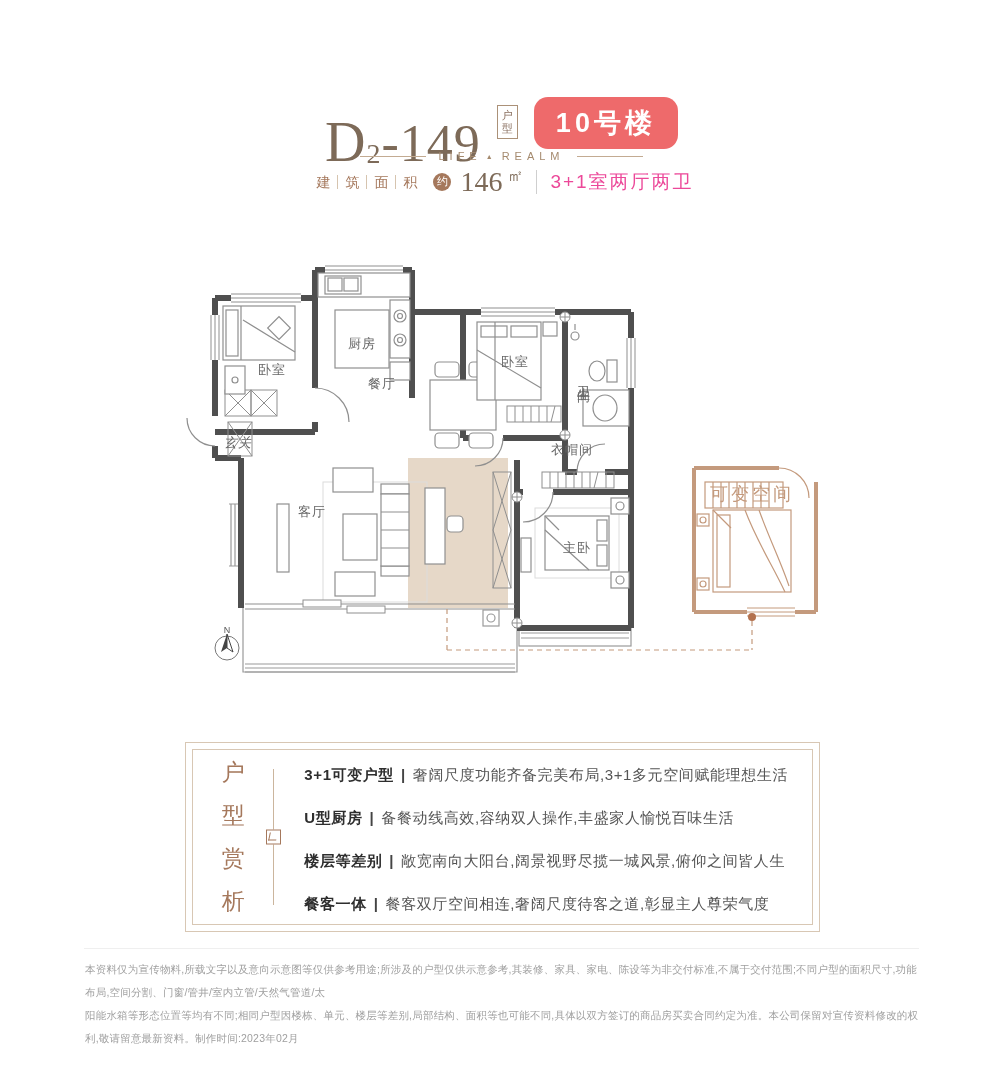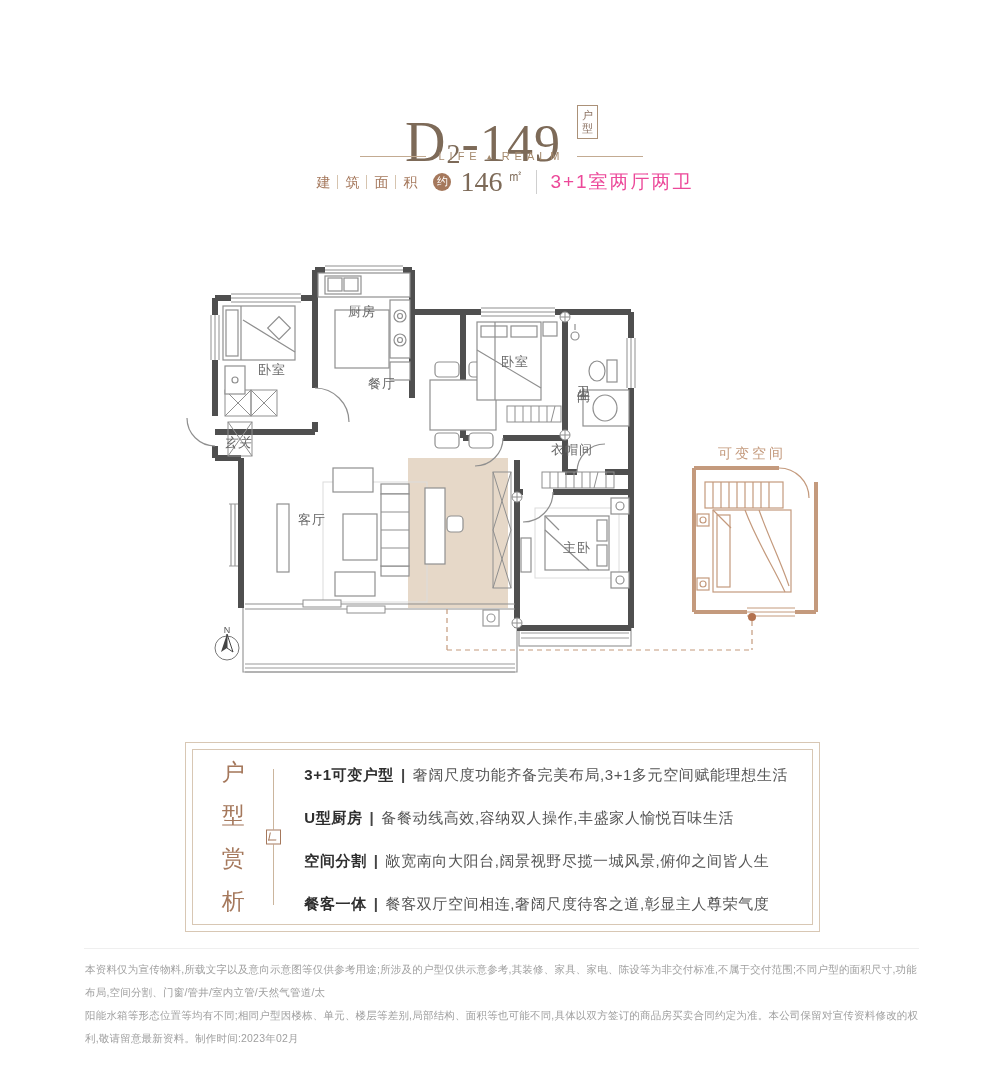--- a/index.html
+++ b/index.html
@@ -29,21 +29,21 @@
   .area-value{font-family:"Liberation Serif",serif;font-size:28px;color:#7d6a58;line-height:1;}
   .area-unit{font-size:16px;color:#7d6a58;margin:0 0 10px -4px;align-self:flex-end;}
   .vdiv{width:1px;height:24px;background:#cfcfcf;margin:0 4px;}
   .layout-text{font-size:19px;color:#ec4899;letter-spacing:2px;}
 
   
   .plan{position:absolute;left:185px;top:220px;width:660px;height:470px;}
   .plan svg{position:absolute;left:0;top:0;}
   .room-label{position:absolute;transform:translate(-50%,-50%);font-size:13px;color:#666;letter-spacing:1px;white-space:nowrap;}
   .room-label.vert{writing-mode:vertical-rl;text-orientation:upright;letter-spacing:2px;}
-  .room-label.flex-label{color:#c49a7d;font-size:14px;letter-spacing:3px;}
+  .room-label.flex-label{color:#c49a7d;font-size:18px;letter-spacing:3px;margin-top:40px;}
   .compass-n{position:absolute;transform:translate(-50%,-50%);font-size:9px;color:#555;}
 
   
   .panel{position:absolute;left:185px;top:742px;width:633px;height:188px;border:1px solid #d8c7b4;background:#fff;}
   .panel-inner{position:absolute;inset:6px;border:1px solid #d8c7b4;display:flex;align-items:stretch;}
   .vtitle-col{width:88px;display:flex;align-items:center;justify-content:center;}
   .vtitle{display:flex;flex-direction:column;gap:12px;font-family:"Liberation Serif",serif;
           font-size:23px;color:#a5785c;text-align:center;}
   .divider-col{position:relative;width:1px;background:#cbb59d;height:136px;align-self:center;}
   .seal{position:absolute;left:-7px;top:50%;transform:translateY(-50%);width:13px;height:13px;
@@ -67,20 +67,21 @@
   <div class="header">
     <div class="unit-title">
       <span class="big">D</span>
       <span class="sub">2</span>
       <span class="rest">-149</span>
     </div>
     <div class="tag-box">
       <span>户</span>
       <span>型</span>
     </div>
+    <div class="badge">10号楼</div>
   </div>
 
   <div class="brand-row">
     <div class="brand-line"></div>
     <div class="brand-text">
       <span>LIFE</span>
       <span class="brand-sep">▲</span>
       <span>REALM</span>
     </div>
     <div class="brand-line"></div>
@@ -276,27 +277,27 @@
           <rect x="528" y="290" width="78" height="82"></rect>
           <rect x="532" y="295" width="13" height="72"></rect>
           <path d="M560,290 C572,322 588,346 600,372 M574,290 C584,318 596,342 604,366 M528,290 L546,308"></path>
         </g>
         <circle cx="567" cy="397" r="4" fill="#b3714e" stroke="none"></circle>
         <path stroke-width="1.2" stroke-dasharray="5 4" d="M567,401 V430 M262,430 H567 M262,430 V388"></path>
       </g>
     </svg>
 
     <div class="room-label" style="left:87px;top:150px;">卧室</div>
-    <div class="room-label" style="left:177px;top:92px;">厨房</div>
+    <div class="room-label" style="left:177px;top:124px;">厨房</div>
     <div class="room-label" style="left:197px;top:164px;">餐厅</div>
     <div class="room-label" style="left:330px;top:142px;">卧室</div>
     <div class="room-label vert" style="left:398px;top:158px;">卫生间</div>
     <div class="room-label" style="left:53px;top:223px;font-style:italic;">玄关</div>
     <div class="room-label" style="left:387px;top:230px;">衣帽间</div>
-    <div class="room-label" style="left:127px;top:300px;text-align:center;">客厅</div>
+    <div class="room-label" style="left:127px;top:292px;text-align:center;">客厅</div>
     <div class="room-label" style="left:392px;top:328px;">主卧</div>
     <div class="room-label flex-label" style="left:567px;top:234px;">可变空间</div>
     <div class="compass-n" style="left:42px;top:410px;">N</div>
   </div>
 
   <div class="panel">
     <div class="panel-inner">
       <div class="vtitle-col">
         <div class="vtitle">
           <span>户</span>
@@ -309,21 +310,21 @@
         <span class="seal"></span>
       </div>
       <div class="rows-col">
         <div class="feat-row">
           <span class="t">3+1可变户型</span><span class="sep">|</span><span>奢阔尺度功能齐备完美布局,3+1多元空间赋能理想生活</span>
         </div>
         <div class="feat-row">
           <span class="t">U型厨房</span><span class="sep">|</span><span>备餐动线高效,容纳双人操作,丰盛家人愉悦百味生活</span>
         </div>
         <div class="feat-row">
-          <span class="t">空间分割</span><span class="sep">|</span><span>敞宽南向大阳台,阔景视野尽揽一城风景,俯仰之间皆人生</span>
+          <span class="t">楼层等差别</span><span class="sep">|</span><span>敞宽南向大阳台,阔景视野尽揽一城风景,俯仰之间皆人生</span>
         </div>
         <div class="feat-row">
           <span class="t">餐客一体</span><span class="sep">|</span><span>餐客双厅空间相连,奢阔尺度待客之道,彰显主人尊荣气度</span>
         </div>
       </div>
     </div>
   </div>
 
   <div class="footer-line"></div>
   <div class="footer">

